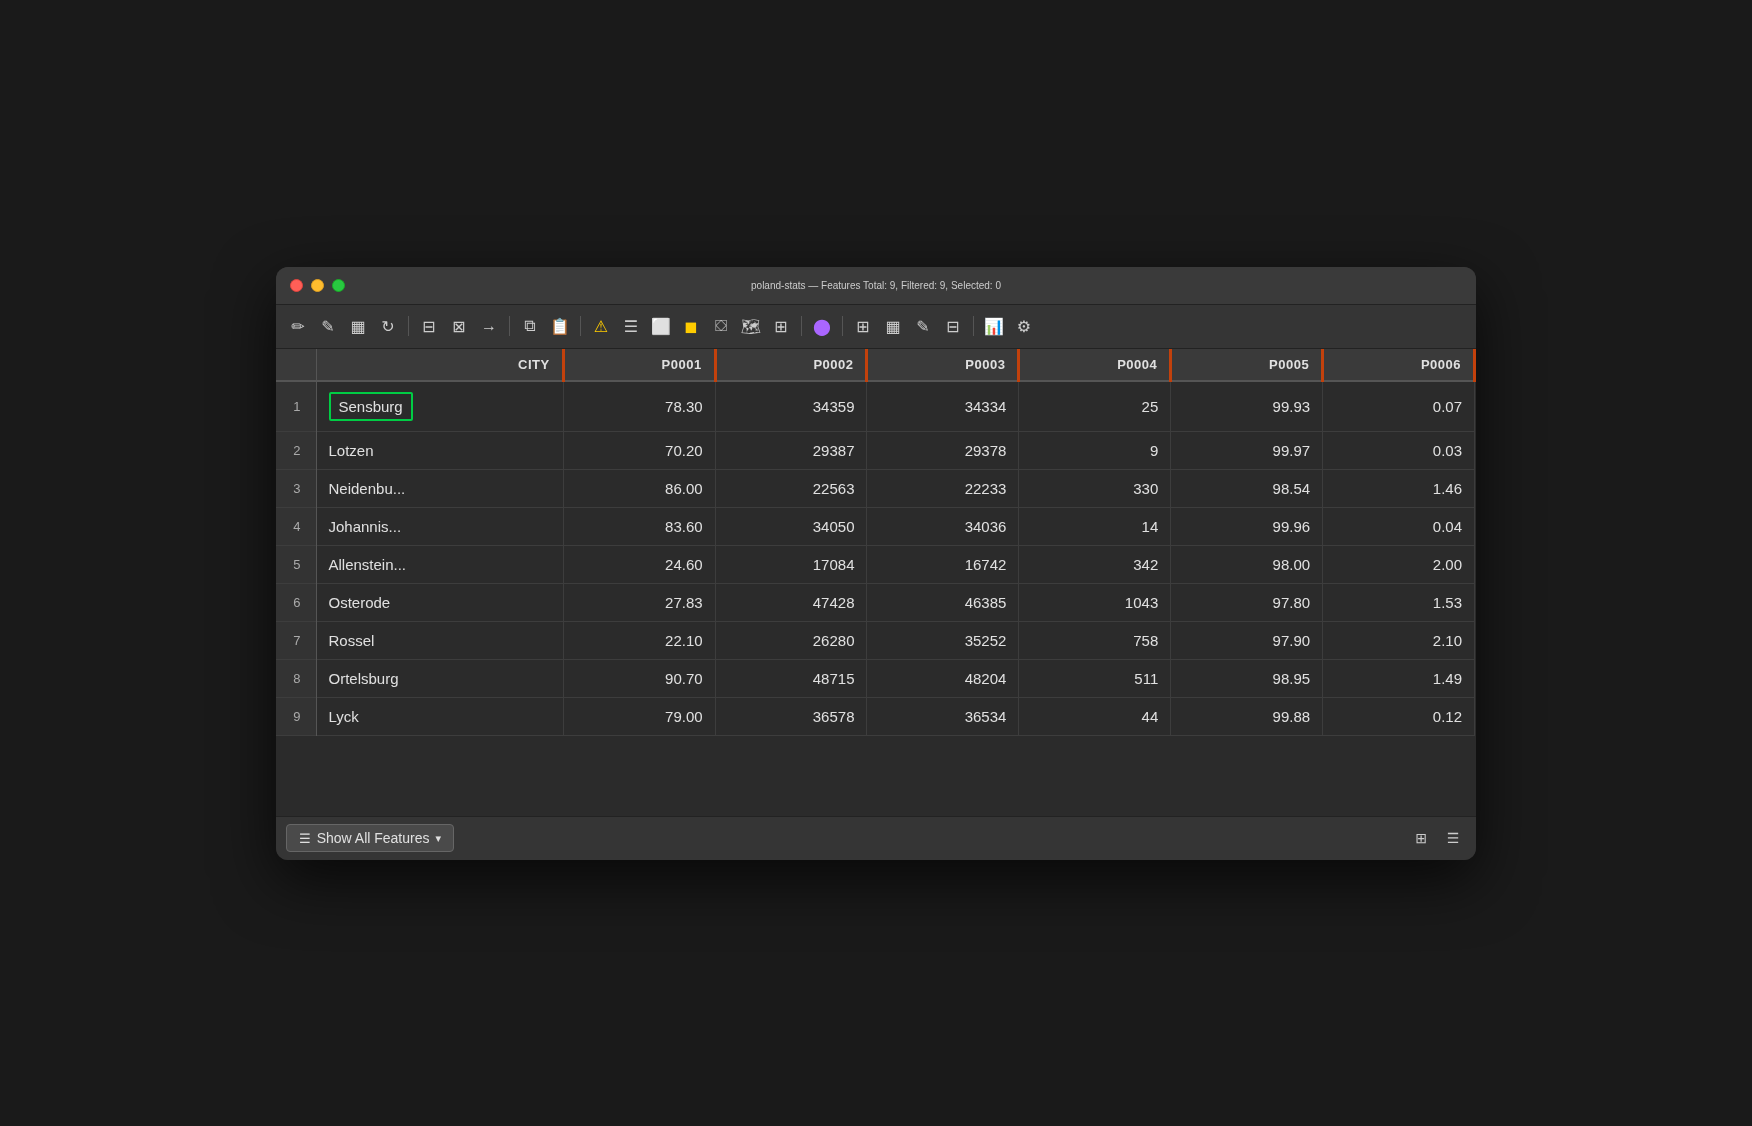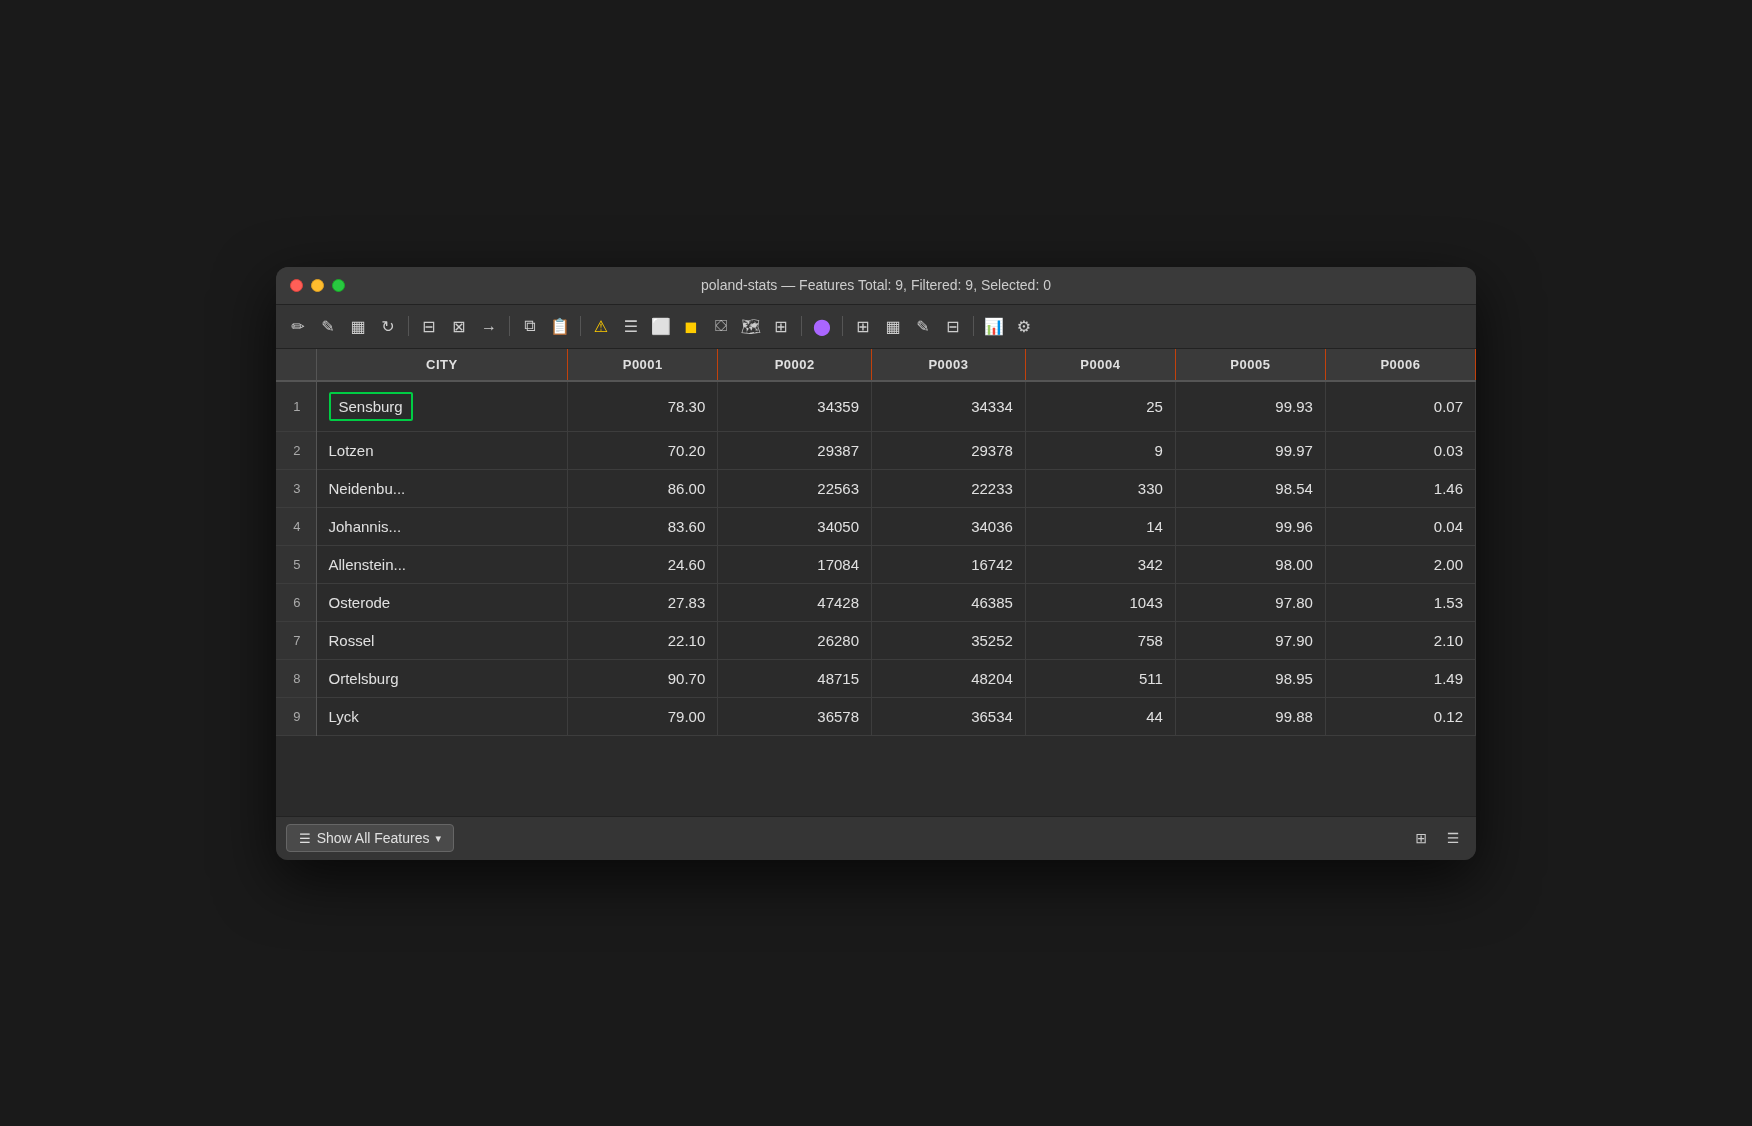--- a/index.html
+++ b/index.html
@@ -47,21 +47,21 @@
     }
 
     .tl-red { background: #ff5f57; border: 1px solid #e0443e; }
     .tl-yellow { background: #ffbd2e; border: 1px solid #dfa023; }
     .tl-green { background: #28c840; border: 1px solid #1aab29; }
 
     .title-text {
       flex: 1;
       text-align: center;
       color: #cccccc;
-      font-size: 14px;
+      font-size: 10px;
       font-weight: 500;
     }
 
     
     .toolbar {
       background: #353535;
       height: 44px;
       display: flex;
       align-items: center;
       padding: 0 8px;
@@ -99,23 +99,23 @@
       border-collapse: collapse;
       font-size: 15px;
     }
 
     thead tr th {
       background: #3a3a3a;
       color: #e0e0e0;
       font-weight: 600;
       font-size: 13px;
       padding: 8px 12px;
-      border-right: 1px solid #c2410c;
+      border-right: 3px solid #c2410c;
       border-bottom: 2px solid #555;
-      text-align: center;
+      text-align: right;
       letter-spacing: 0.5px;
     }
 
     thead tr th:first-child {
       width: 40px;
       text-align: center;
       border-right: 1px solid #555;
     }
 
     tbody tr {

